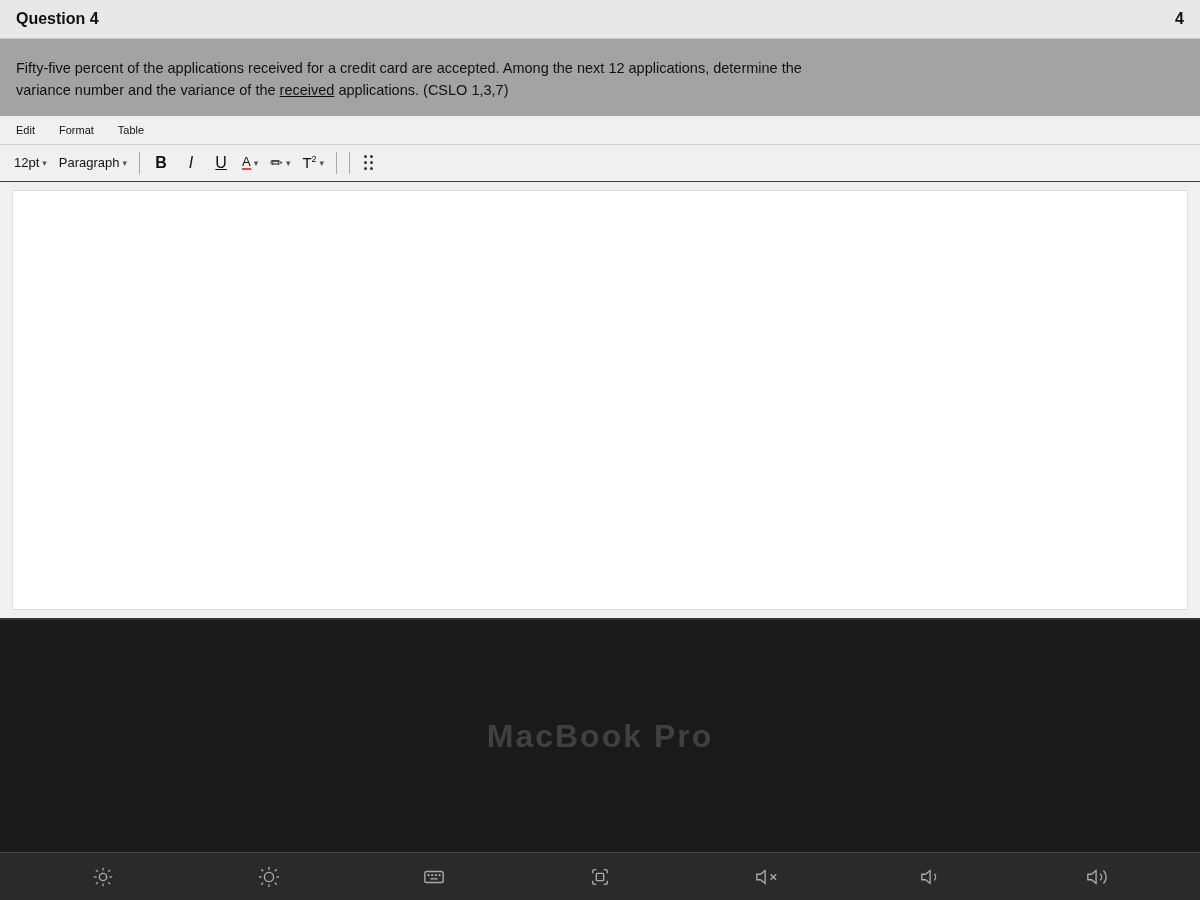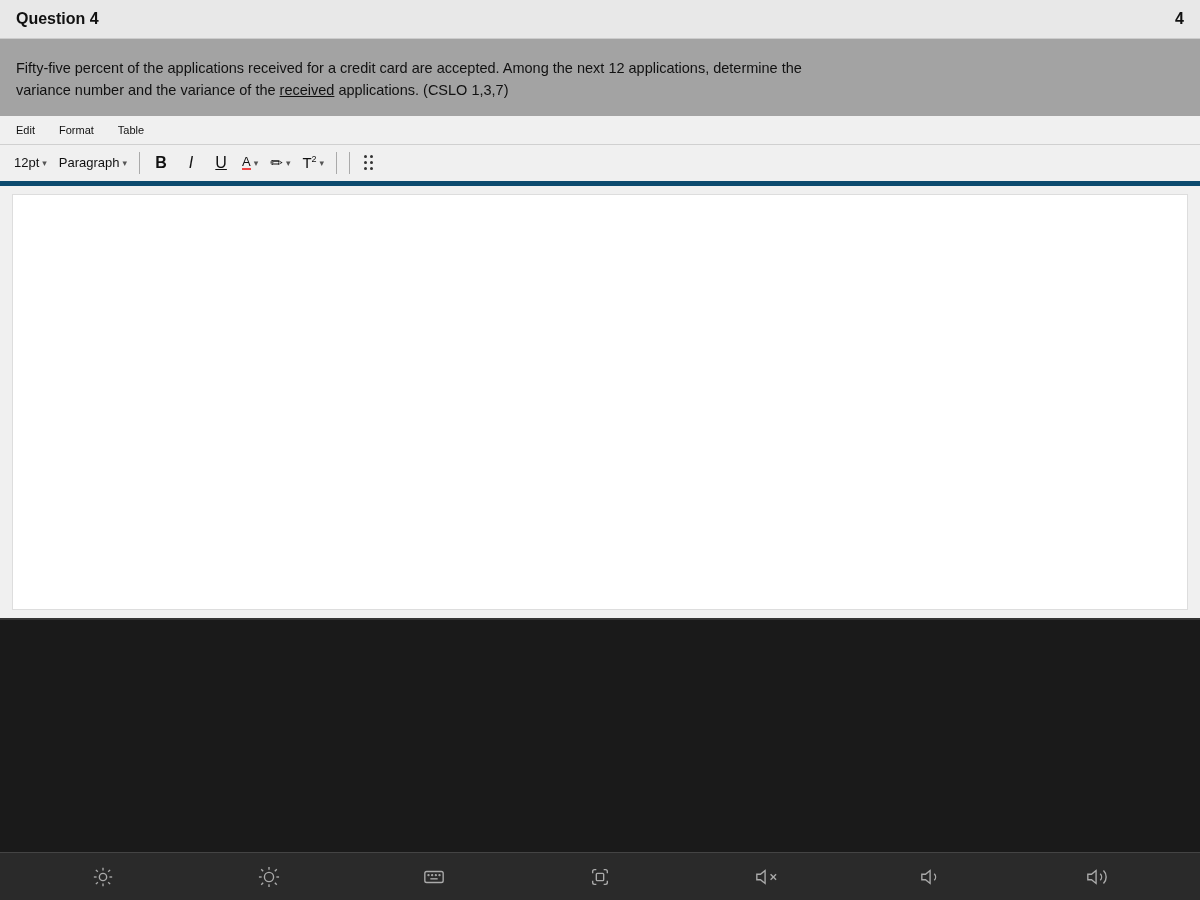--- a/index.html
+++ b/index.html
@@ -79,21 +79,21 @@
       padding: 2px 4px;
       border-radius: 3px;
     }
 
     
     .toolbar {
       display: flex;
       align-items: center;
       padding: 5px 10px;
       background: #f0f0f0;
-      border-bottom: 5px solid #0c4a6e;
+      border-bottom: 1px solid #0c4a6e;
       gap: 4px;
     }
 
     .toolbar-separator {
       width: 1px;
       height: 22px;
       background: #aaa;
       margin: 0 4px;
     }
 
@@ -328,20 +328,23 @@
   </div>
 
   <div class="editor-content">
     <div class="editor-inner">
     </div>
   </div>
 
 </div>
 
 <div class="dark-area">
+  <div class="dark-content">
+    <span class="dark-overlay-text">MacBook Pro</span>
+  </div>
 
   <div class="taskbar">
     <div class="taskbar-icon">
       <svg viewBox="0 0 24 24" fill="none" stroke="#aaa" stroke-width="1.5">
         <circle cx="12" cy="12" r="4"></circle>
         <line x1="12" y1="2" x2="12" y2="5"></line>
         <line x1="12" y1="19" x2="12" y2="22"></line>
         <line x1="4.22" y1="4.22" x2="6.34" y2="6.34"></line>
         <line x1="17.66" y1="17.66" x2="19.78" y2="19.78"></line>
         <line x1="2" y1="12" x2="5" y2="12"></line>

